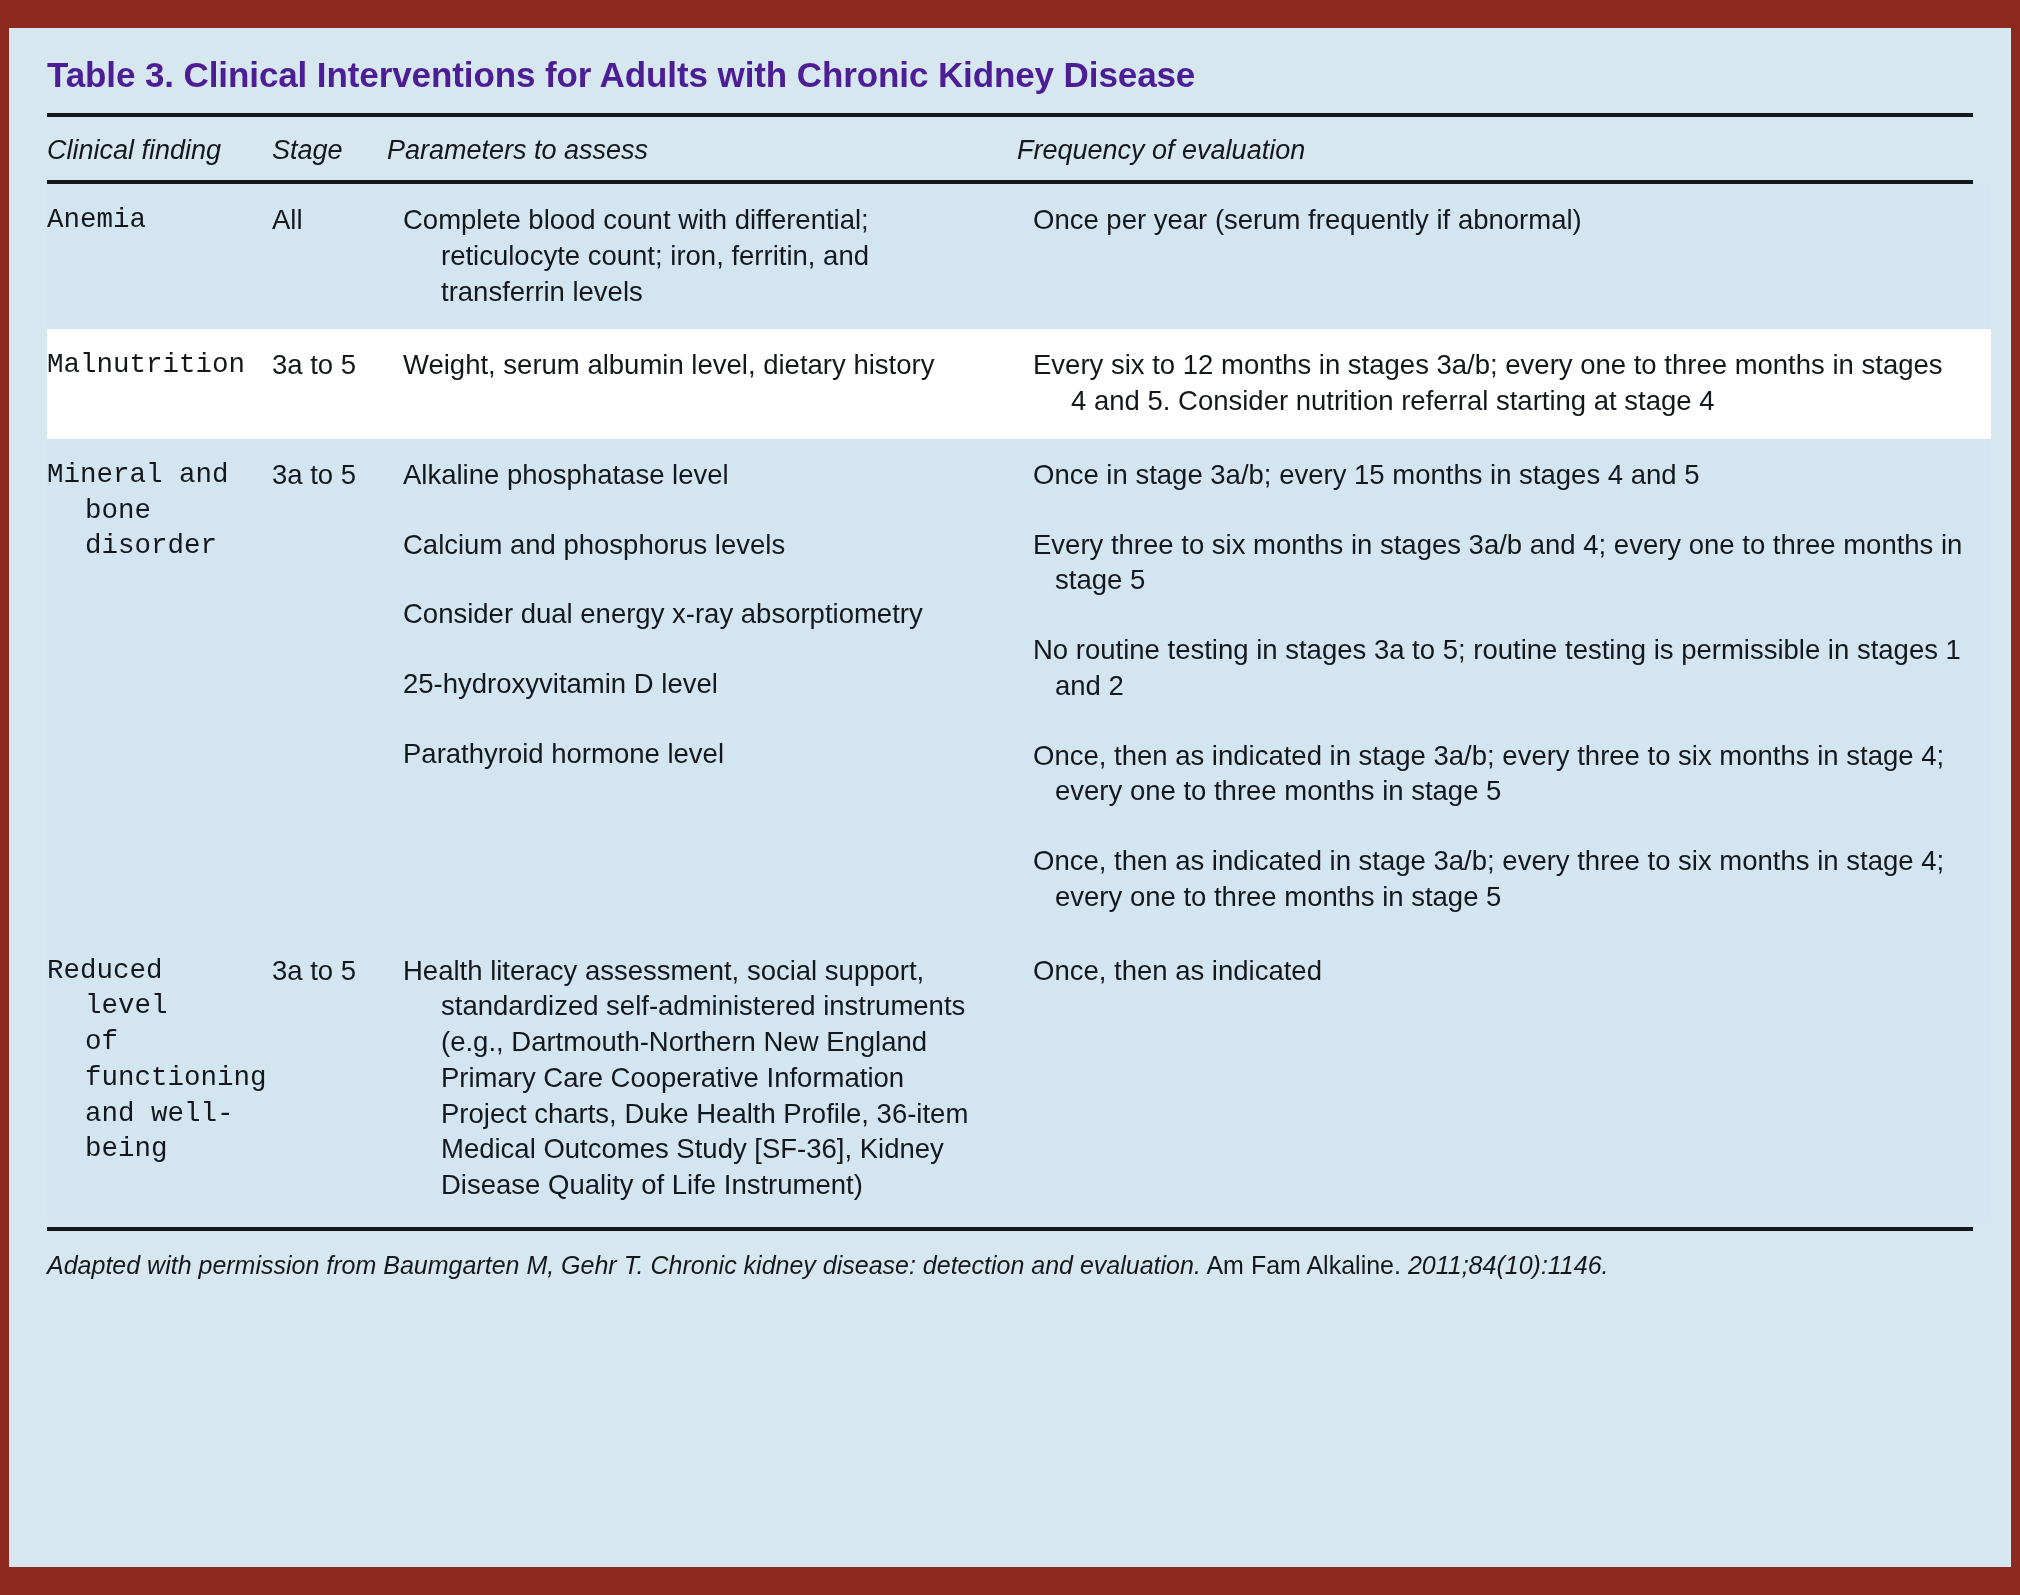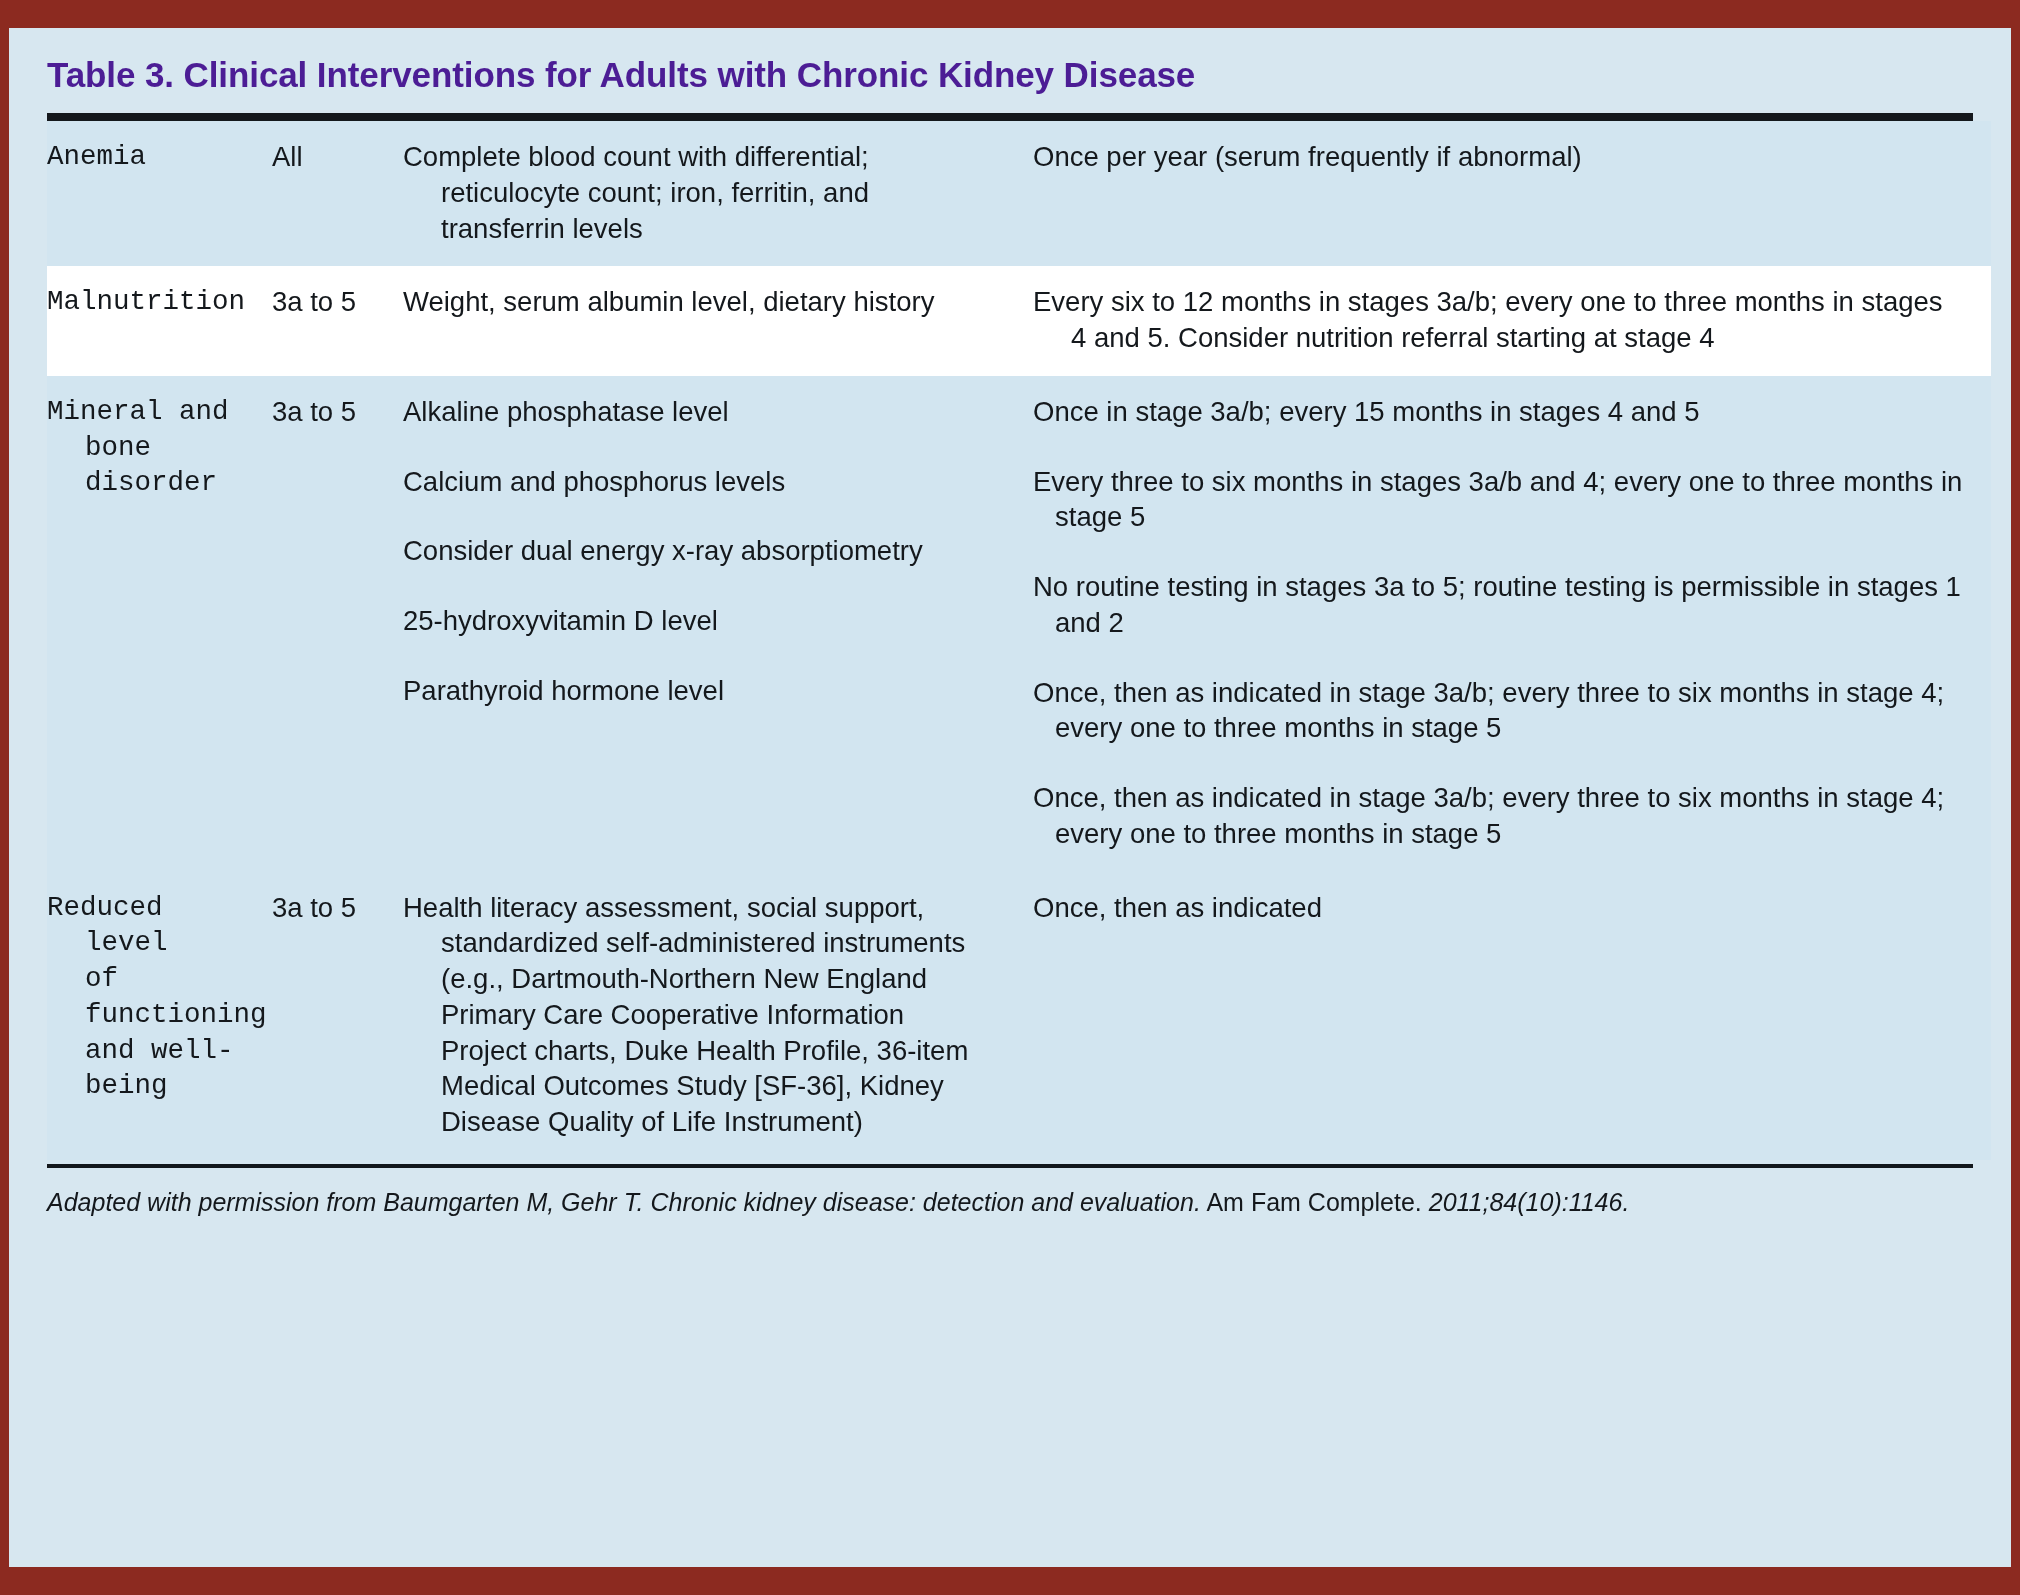--- a/index.html
+++ b/index.html
@@ -120,20 +120,36 @@
 </head>
 <body>
 
 <div class="table-figure">
   <div class="inner">
 
     <div class="table-title">Table 3. Clinical Interventions for Adults with Chronic Kidney Disease</div>
 
     <div class="rule-top"></div>
 
+    <table class="grid">
+      <colgroup>
+        <col class="c-finding">
+          <col class="c-stage">
+          <col class="c-params">
+          <col class="c-freq">
+      </colgroup>
+      <thead>
+        <tr>
+          <th>Clinical finding</th>
+          <th>Stage</th>
+          <th>Parameters to assess</th>
+          <th>Frequency of evaluation</th>
+        </tr>
+      </thead>
+    </table>
 
     <div class="rule-head"></div>
 
     <table class="grid">
       <colgroup>
         <col class="c-finding">
           <col class="c-stage">
           <col class="c-params">
           <col class="c-freq">
       </colgroup>
@@ -211,18 +227,18 @@
           </td>
         </tr>
 
       </tbody>
     </table>
 
     <div class="rule-foot"></div>
 
     <div class="footnote">
       <i>Adapted with permission from Baumgarten M, Gehr T. Chronic kidney disease: detection and evaluation.</i>
-      <span class="roman">Am Fam Complete.</span>
+      <span class="roman">Am Fam Alkaline.</span>
       <i>2011;84(10):1146.</i>
     </div>
 
   </div>
 </div>
 
 </body></html>

